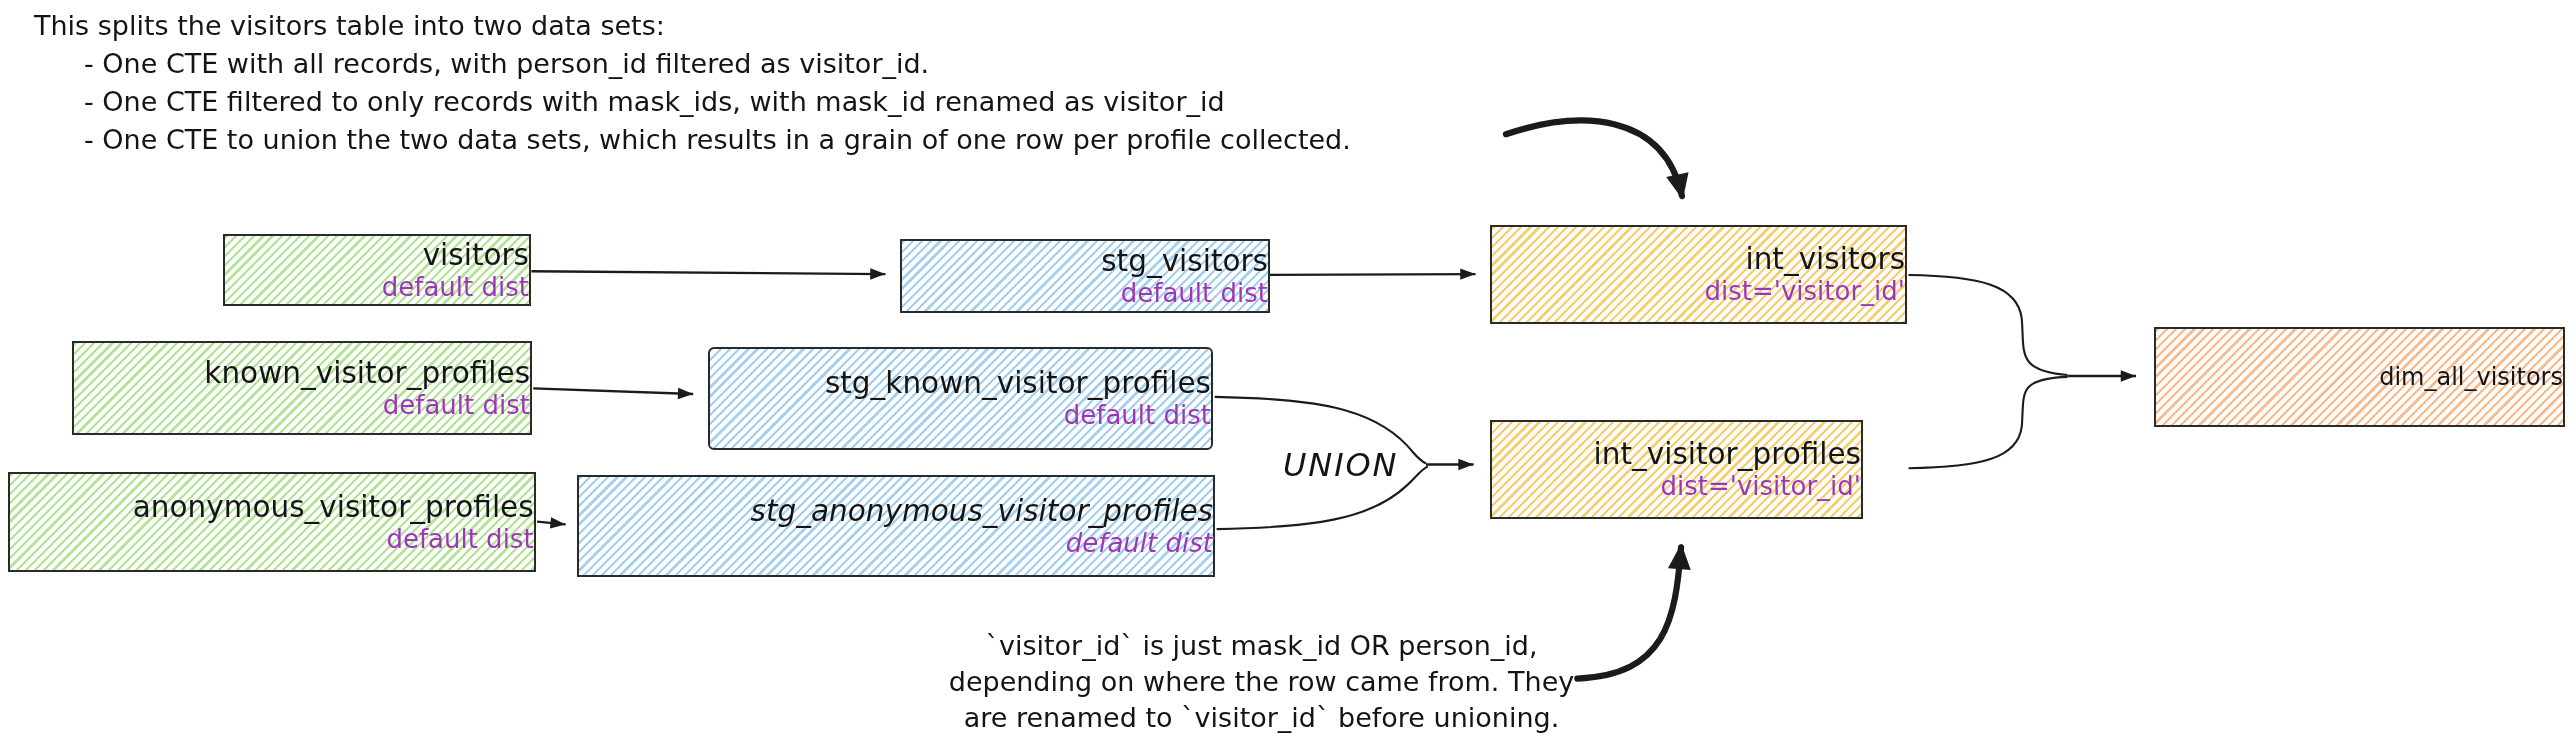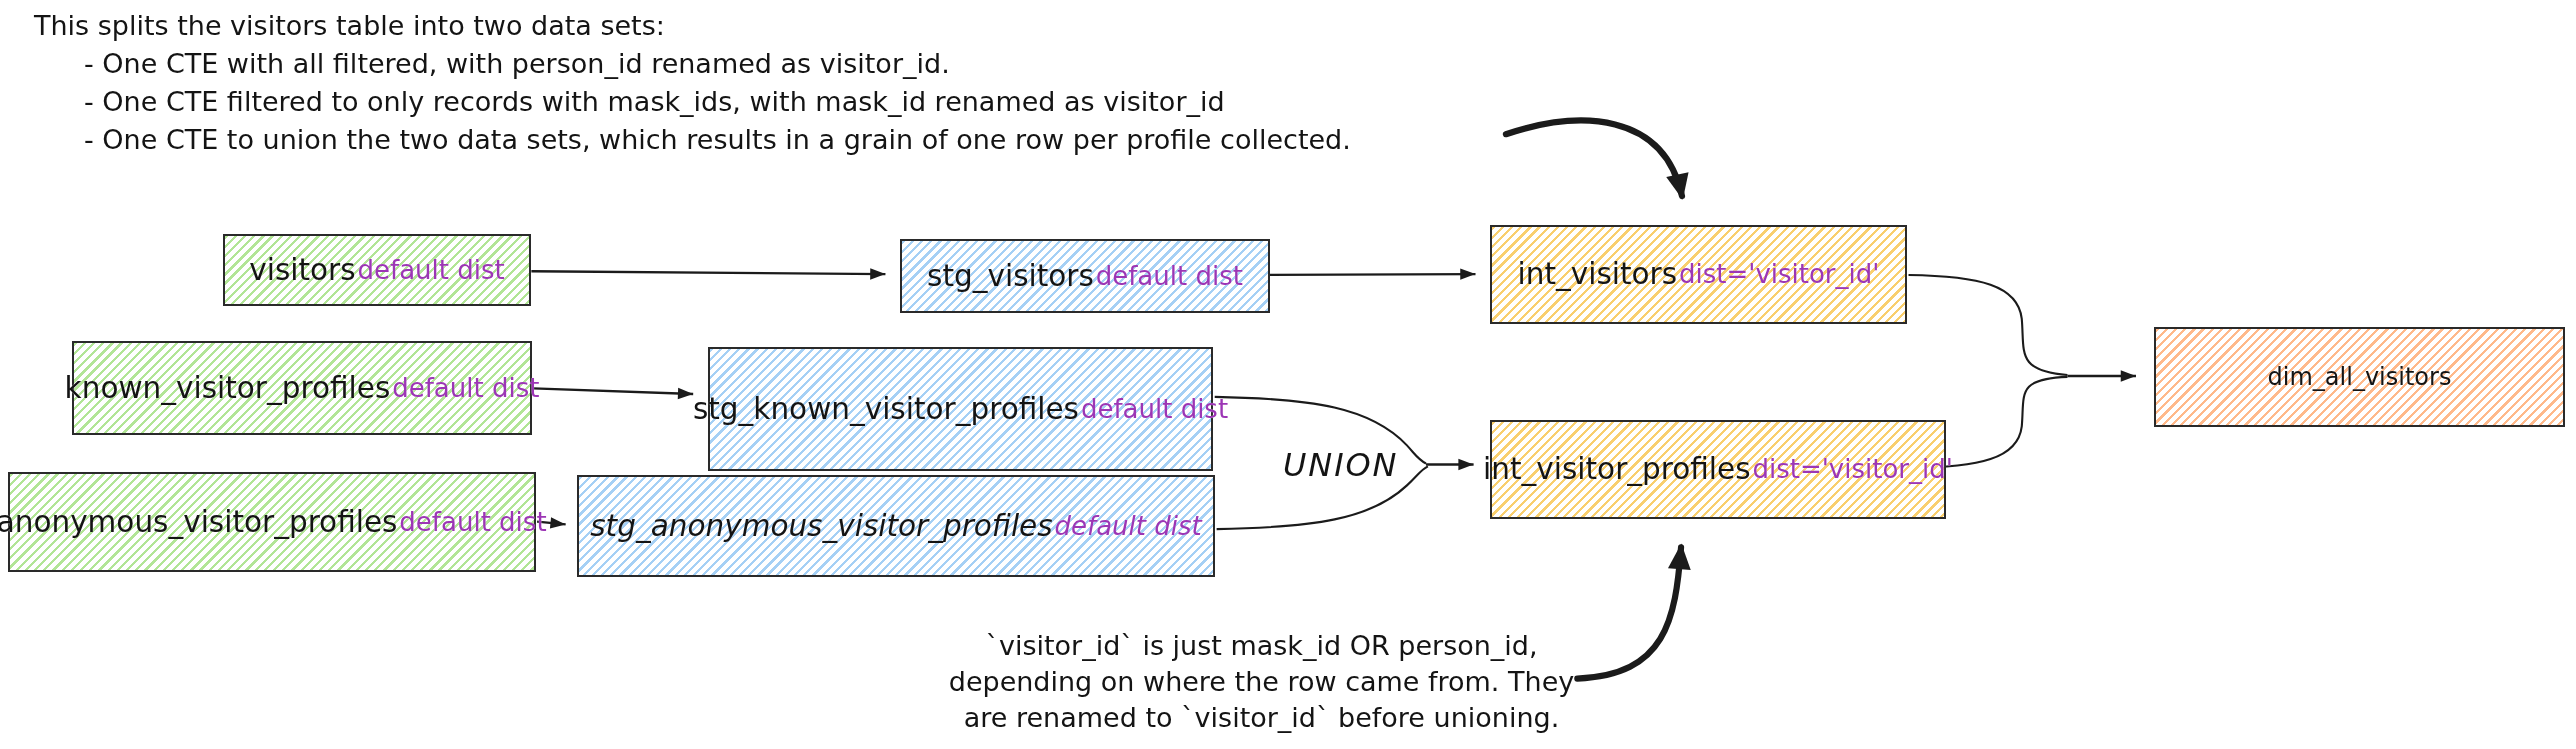--- a/index.html
+++ b/index.html
@@ -10,22 +10,22 @@
     font-family:"DejaVu Sans", sans-serif;
     color:var(--text, #141414);
     overflow:hidden;
   }
   svg.wires { position:absolute; left:0; top:0; width:2576px; height:749px; }
 
   .box {
     position:absolute;
     box-sizing:border-box;
     border:2.4px solid var(--stroke, #2a2a2a);
-    display:flex; flex-direction:row;
-    align-items:center; justify-content:center;
+    display:flex; flex-direction:column;
+    align-items:flex-end; justify-content:center;
     gap:1.9px;
     background-color:#ffffff;
   }
   .box.green  { background-image:repeating-linear-gradient(135deg, var(--green-hatch)  0 2.3px, transparent 2.3px 6.5px); }
   .box.blue   { background-image:repeating-linear-gradient(135deg, var(--blue-hatch)   0 2.3px, transparent 2.3px 6.5px); }
   .box.yellow { background-image:repeating-linear-gradient(135deg, var(--yellow-hatch) 0 2.3px, transparent 2.3px 6.5px); }
   .box.orange { background-image:repeating-linear-gradient(135deg, var(--orange-hatch) 0 2.3px, transparent 2.3px 6.5px); }
 
   .box .title {
     font-size:29.5px; line-height:1.1; font-weight:500;
@@ -77,21 +77,21 @@
   <path d="M 2005 289 C 2080 290, 2120 300, 2124 335 C 2127 370, 2118 390, 2172 394" stroke="#1b1b1b" stroke-width="2.2" fill="none"></path>
   <path d="M 2005 492 C 2080 491, 2120 482, 2124 448 C 2127 414, 2118 398, 2172 396" stroke="#1b1b1b" stroke-width="2.2" fill="none"></path>
   <path d="M 2172 395 L 2244 395" stroke="#1b1b1b" stroke-width="2.6" fill="none" marker-end="url(#arr)"></path>
 
   <path d="M 1582 141 C 1660 115, 1748 118, 1767 206" stroke="#1b1b1b" stroke-width="6.5" stroke-linecap="round" fill="none" marker-end="url(#arrBig)"></path>
   <path d="M 1657 713 C 1750 709, 1760 652, 1766 575" stroke="#1b1b1b" stroke-width="6.5" stroke-linecap="round" fill="none" marker-end="url(#arrBig)"></path>
 </svg>
 
 <div class="note" id="top-note" style="left:34px; top:7px;">
   <div>This splits the visitors table into two data sets:</div>
-  <div class="bullet">- One CTE with all filtered, with person_id renamed as visitor_id.</div>
+  <div class="bullet">- One CTE with all records, with person_id filtered as visitor_id.</div>
   <div class="bullet">- One CTE filtered to only records with mask_ids, with mask_id renamed as visitor_id</div>
   <div class="bullet">- One CTE to union the two data sets, which results in a grain of one row per profile collected.</div>
 </div>
 
 <div class="box green" style="left:223px; top:234px; width:308px; height:72px;">
   <span class="title">visitors</span>
   <span class="subtitle">default dist</span>
 </div>
 
 <div class="box blue" style="left:900px; top:239px; width:370px; height:74px;">
@@ -102,36 +102,36 @@
 <div class="box yellow" style="left:1490px; top:225px; width:417px; height:99px;">
   <span class="title">int_visitors</span>
   <span class="subtitle">dist='visitor_id'</span>
 </div>
 
 <div class="box green" style="left:72px; top:341px; width:460px; height:94px;">
   <span class="title">known_visitor_profiles</span>
   <span class="subtitle">default dist</span>
 </div>
 
-<div class="box blue" style="left:708px; top:347px; width:505px; height:124px;">
+<div class="box blue" style="left:708px; top:347px; width:505px; height:103px;border-radius:6px;">
   <span class="title">stg_known_visitor_profiles</span>
   <span class="subtitle">default dist</span>
 </div>
 
 <div class="box green" style="left:7.6px; top:472px; width:528px; height:100px;">
   <span class="title">anonymous_visitor_profiles</span>
   <span class="subtitle">default dist</span>
 </div>
 
 <div class="box blue" style="left:577px; top:475px; width:638px; height:102px;font-style:italic;">
   <span class="title">stg_anonymous_visitor_profiles</span>
   <span class="subtitle">default dist</span>
 </div>
 
-<div class="box yellow" style="left:1490px; top:420px; width:456px; height:99px;">
+<div class="box yellow" style="left:1490px; top:420px; width:373px; height:99px;">
   <span class="title">int_visitor_profiles</span>
   <span class="subtitle">dist='visitor_id'</span>
 </div>
 
 <div class="box orange big" style="left:2154px; top:327px; width:411px; height:100px;">
   <span class="title">dim_all_visitors</span>
 </div>
 
 <div class="union-label" style="left:1283px; top:446px;">UNION</div>
 

